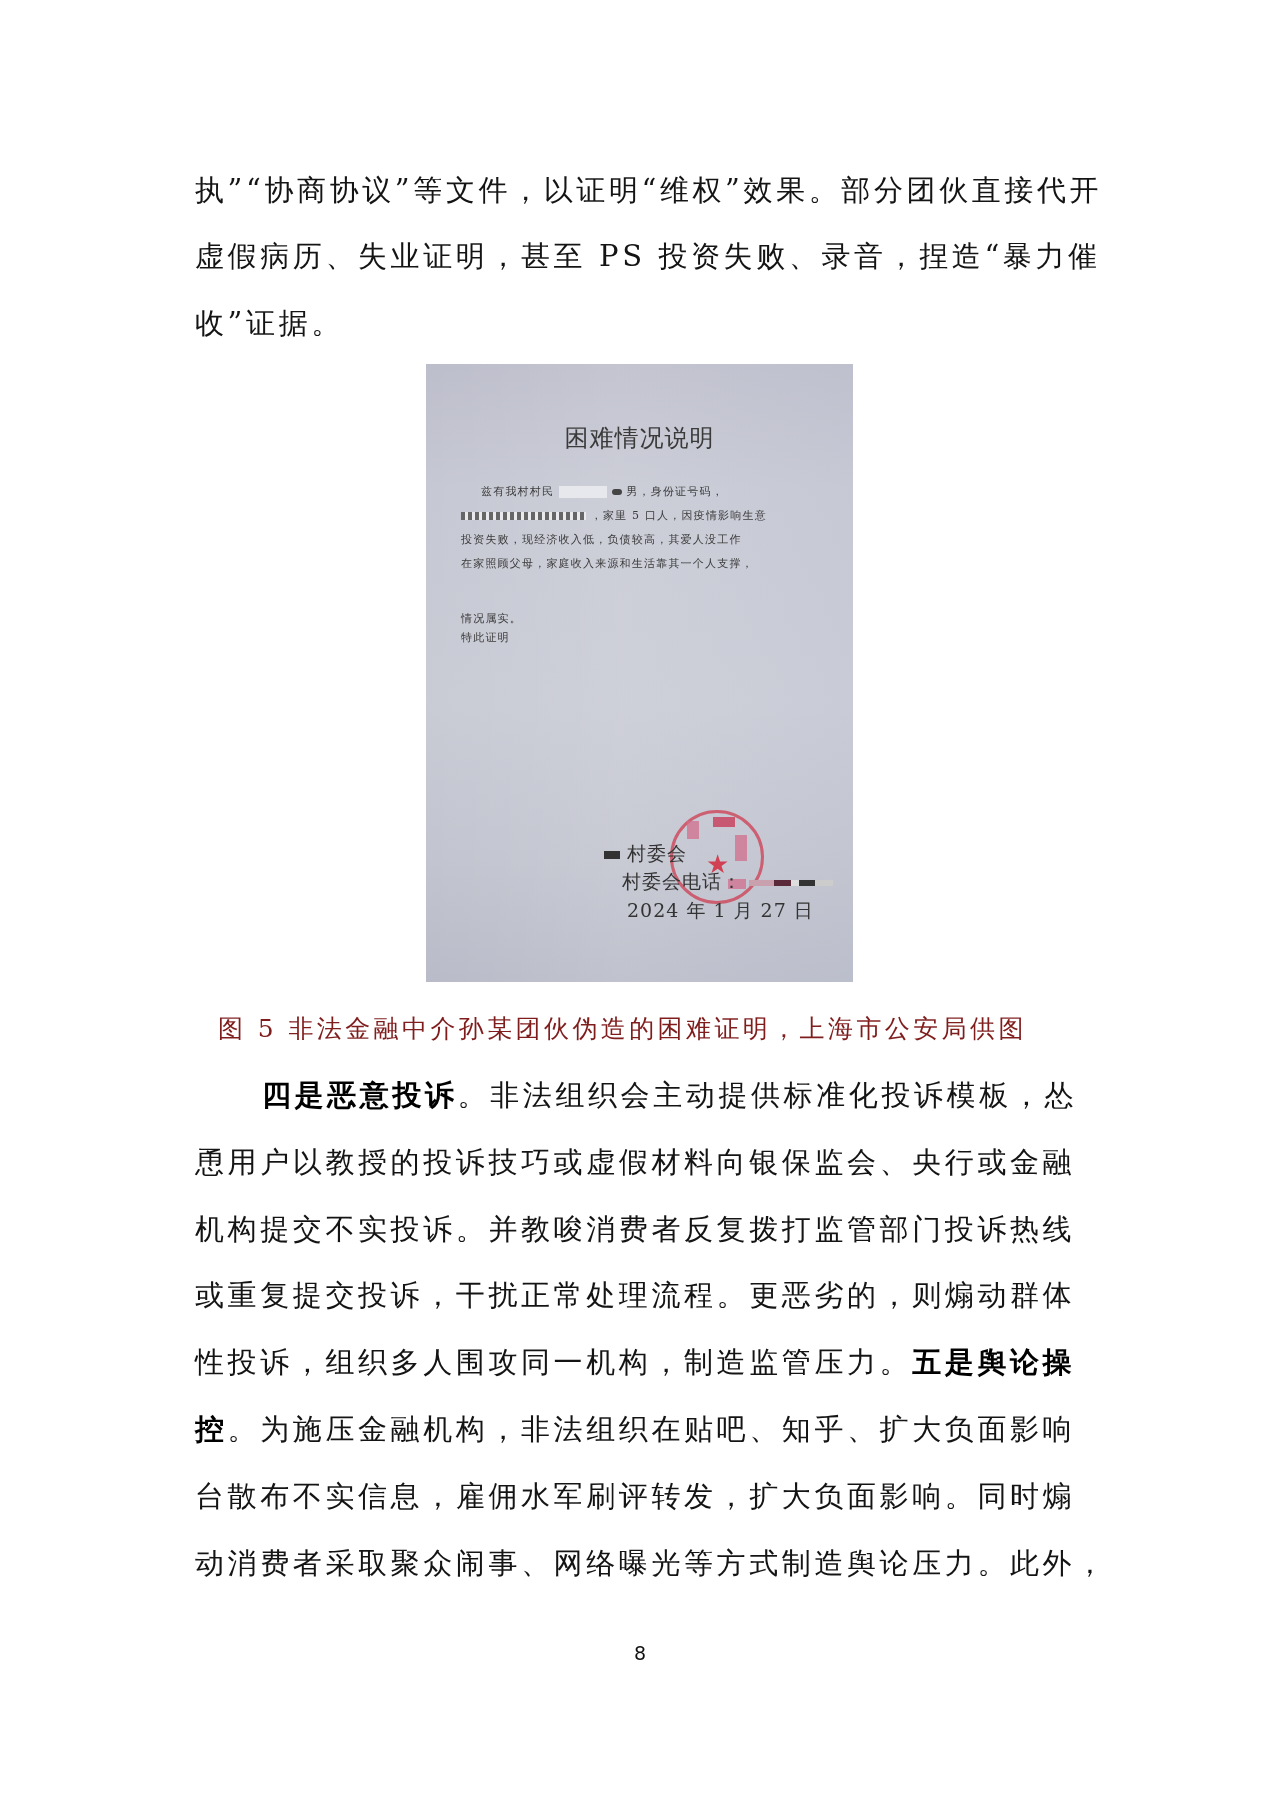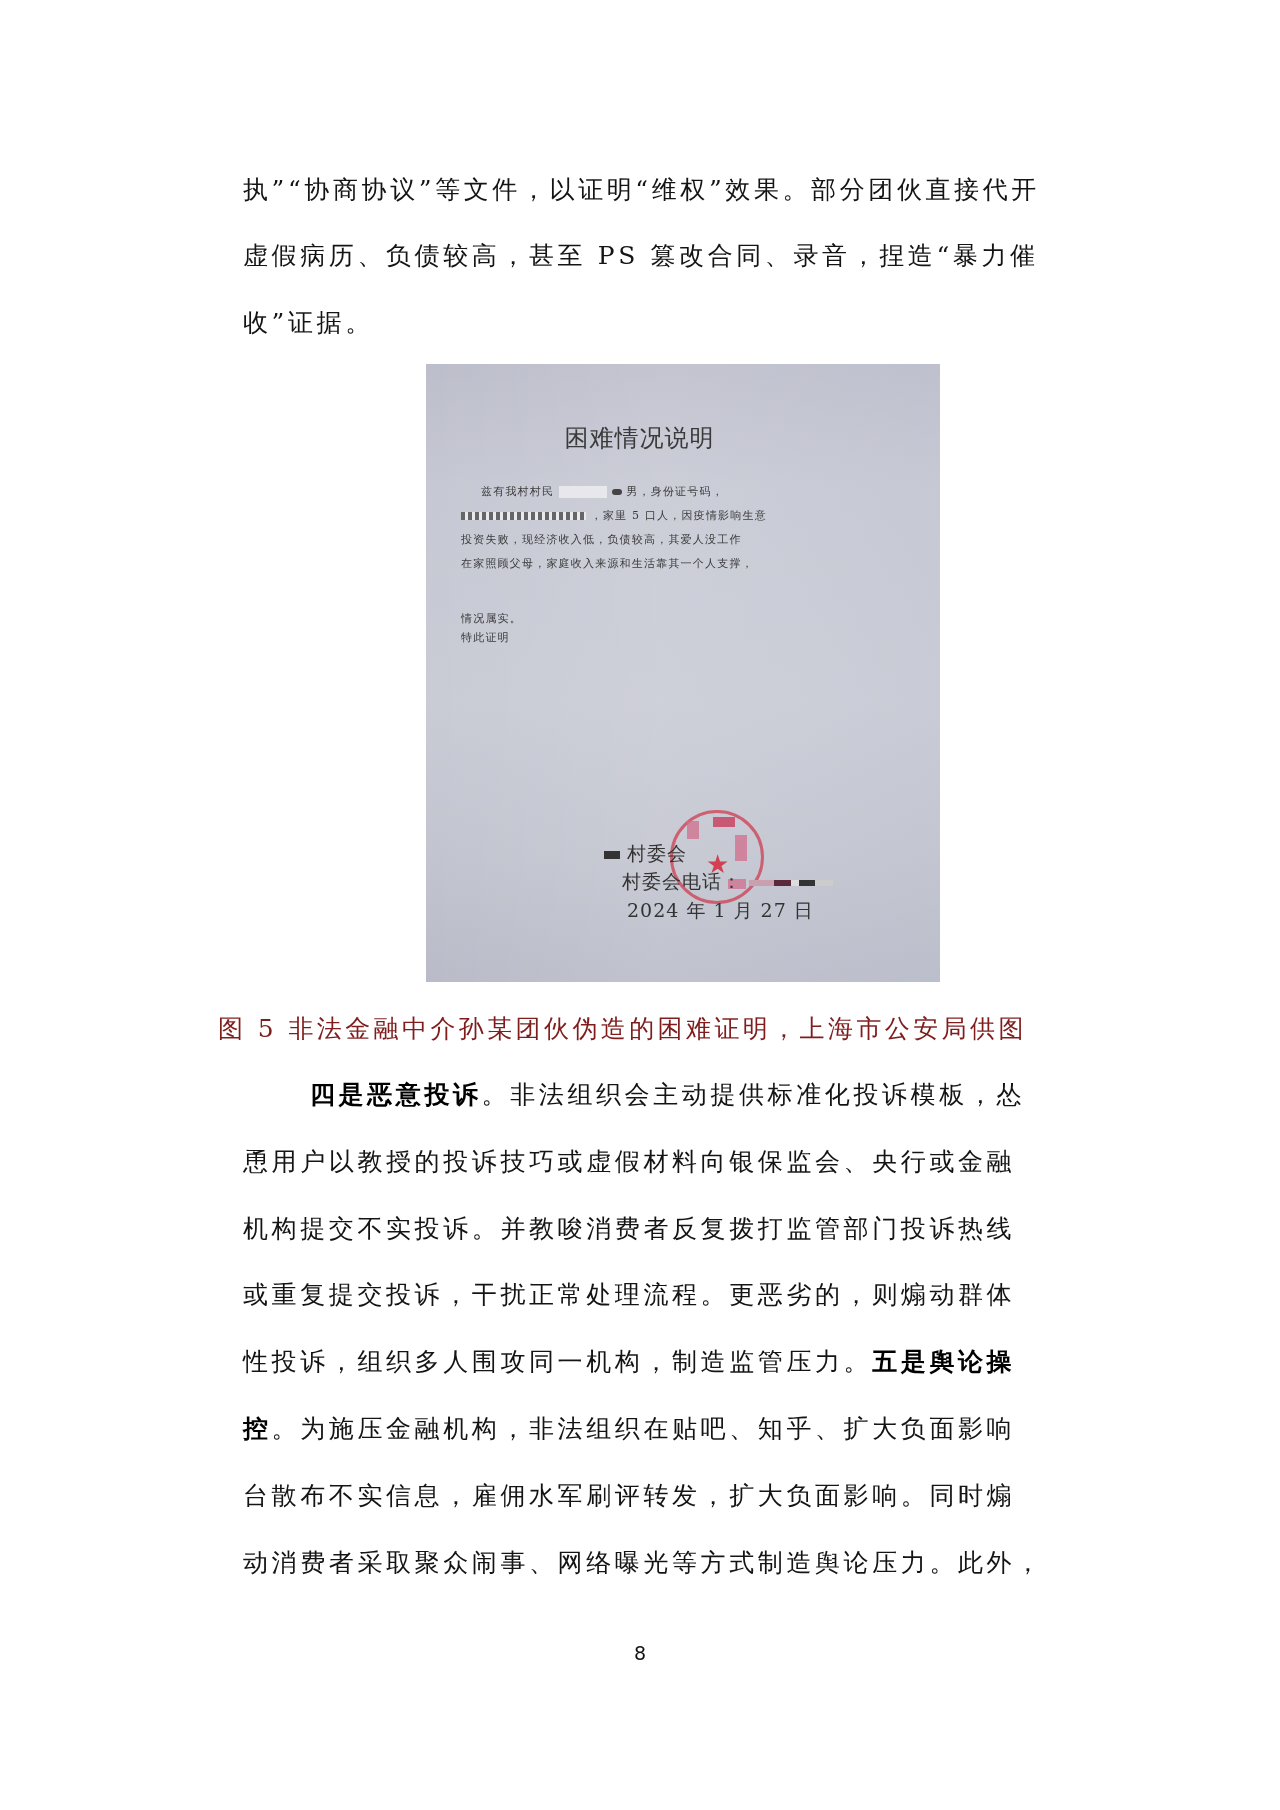--- a/index.html
+++ b/index.html
@@ -1,25 +1,25 @@
 <!DOCTYPE html>
 <html><head>
 <meta charset="utf-8">
 <style>
   html, body { margin: 0; padding: 0; background: #ffffff; }
   body { width: 1280px; height: 1810px; position: relative; overflow: hidden;
          font-family: "DejaVu Serif", "Liberation Serif", serif; color: #111; }
 
   .para-line { position: absolute; left: 195px; width: 890px; height: 40px;
-               font-size: 25px; line-height: 40px; letter-spacing: 3.6px;
-               white-space: nowrap; color: #141414; margin-left: 48px; }
+               font-size: 29px; line-height: 40px; letter-spacing: 3.6px;
+               white-space: nowrap; color: #141414; }
   .para-line b { font-weight: bold; color: #000; }
 
   
-  .photo { position: absolute; left: 426px; top: 364px; width: 514px; height: 618px;
+  .photo { position: absolute; left: 426px; top: 364px; width: 427px; height: 618px;
            background: linear-gradient(180deg, #bdbecb 0%, #c6c8d3 20%, #c9cbd5 55%, #c2c4cf 80%, #b9bcc8 100%);
            overflow: hidden; }
   .photo::after { content: ""; position: absolute; inset: 0;
            background: linear-gradient(90deg, rgba(255,255,255,0.0) 0%, rgba(255,255,255,0.10) 45%, rgba(200,205,220,0.15) 100%); }
   .ph-title { position: absolute; top: 58px; left: 0; width: 427px; text-align: center;
               font-size: 24px; color: #3a3a3a; letter-spacing: 1px; z-index: 1; }
   .ph-body { position: absolute; left: 35px; width: 340px; font-size: 11px;
              line-height: 24px; color: #3b3b3b; letter-spacing: 1.2px; white-space: nowrap; z-index: 1; }
   .ph-redact { display: inline-block; vertical-align: middle; background: rgba(255,255,255,0.55); }
   .ph-sign { position: absolute; font-size: 19px; color: #333; letter-spacing: 1px; white-space: nowrap; z-index: 2; }
@@ -32,21 +32,21 @@
   .caption { position: absolute; left: 218px; top: 1012px; font-size: 25px; line-height: 34px;
              letter-spacing: 3.4px; white-space: nowrap; color: #7f1d1d; }
   .page-number { position: absolute; left: 0; width: 1280px; top: 1642px; text-align: center;
                  font-family: "DejaVu Sans", sans-serif; font-size: 19px; color: #111; }
 </style>
 </head>
 <body>
 
 <div>
   <div class="para-line" style="top:170px">执”“协商协议”等文件，以证明“维权”效果。部分团伙直接代开</div>
-  <div class="para-line" style="top:236px">虚假病历、负债较高，甚至 PS 篡改合同、录音，捏造“暴力催</div>
+  <div class="para-line" style="top:236px">虚假病历、失业证明，甚至 PS 投资失败、录音，捏造“暴力催</div>
   <div class="para-line" style="top:303px">收”证据。</div>
 </div>
 
 <div class="photo">
   <div class="ph-title">困难情况说明</div>
 
   <div class="ph-body" style="top:116px; left:55px;">
     <span>兹有我村村民</span>
     <span class="ph-redact" style="width:48px;height:12px;"></span>
     <span style="display:inline-block;width:10px;height:6px;background:#444;border-radius:3px;vertical-align:middle;"></span>

